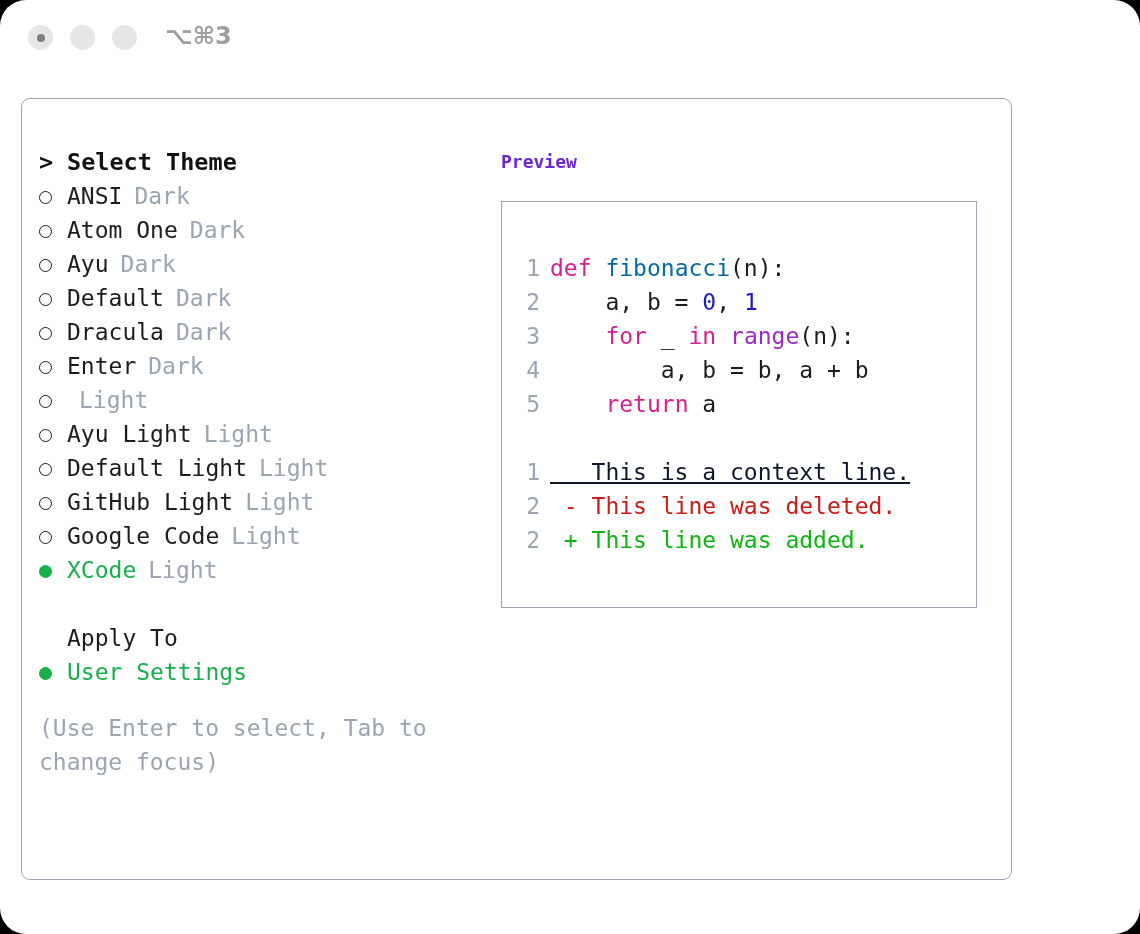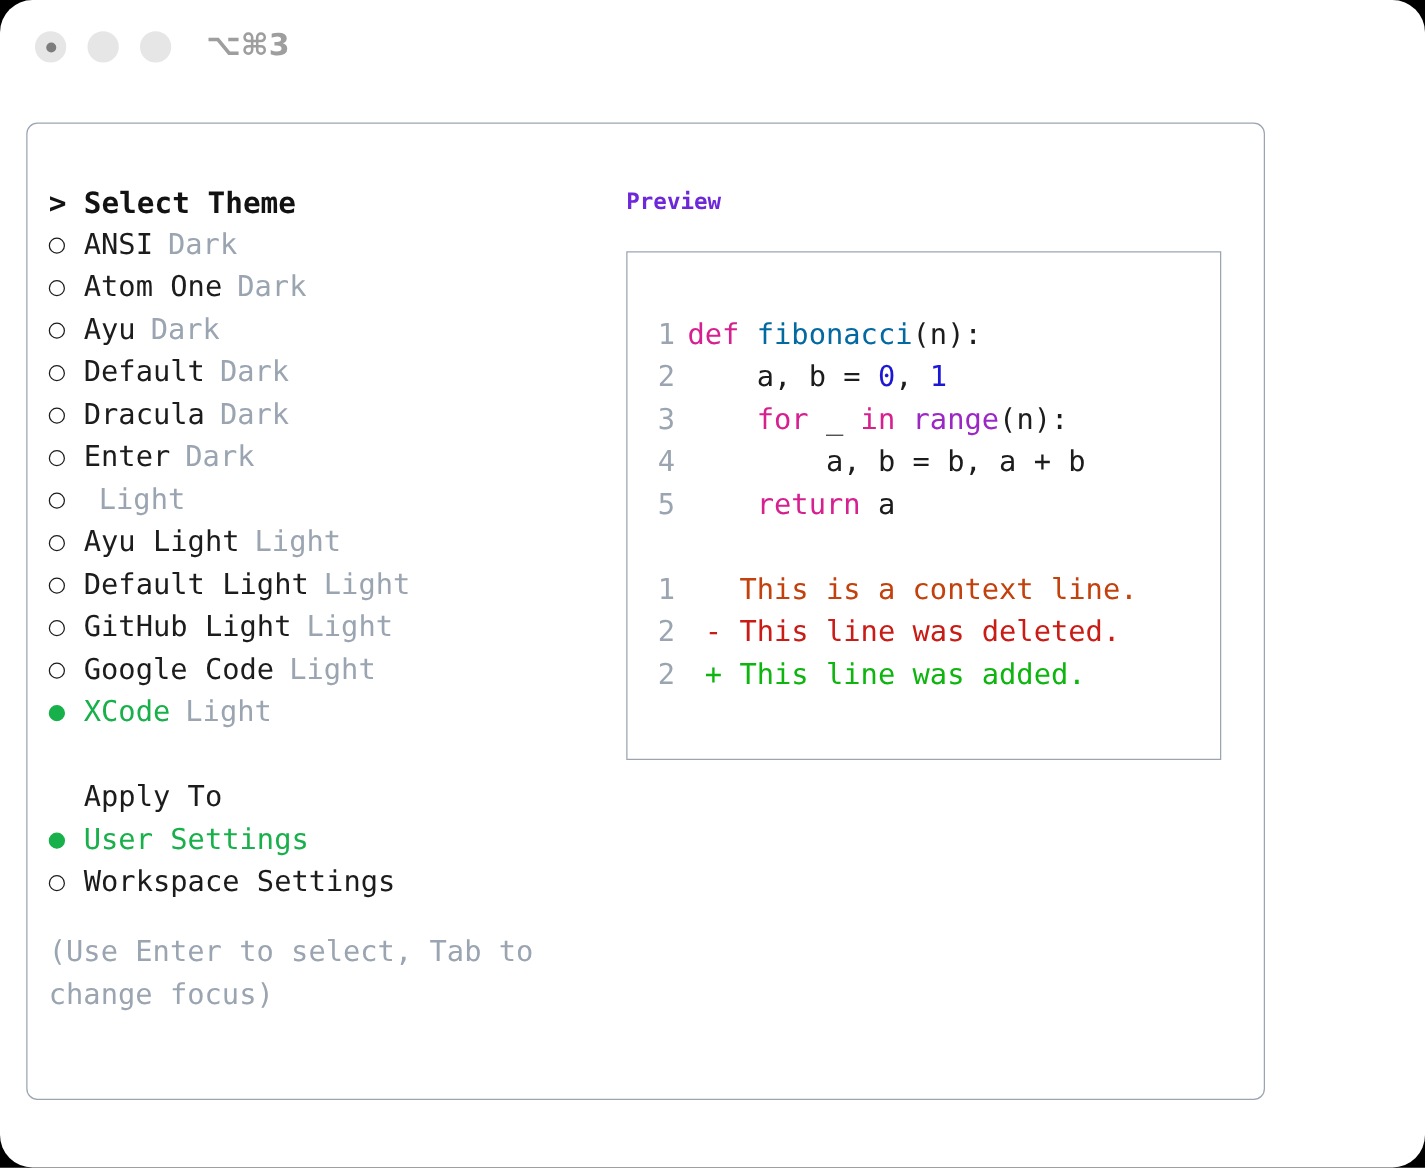--- a/index.html
+++ b/index.html
@@ -176,21 +176,21 @@
     display: inline-block;
     width: 24px;
     text-align: right;
     margin-right: 10px;
   }
   .kw   { color: #d6208f; }
   .fn   { color: #0369a1; }
   .bi   { color: #9b28c4; }
   .num  { color: #1c17d6; }
   .pl   { color: #1c1c1c; }
-  .ctx  { color: #c2410c; }
+  .ctx  { color: #0f172a; text-decoration: underline; }
   .del  { color: #c91c16; }
   .add  { color: #0fb50f; }
   .diffgap { height: 34px; }
 </style>
 </head>
 <body>
 
 <div id="app">
 
   <div class="titlebar">
@@ -226,21 +226,20 @@
         </div>
 
       <div class="spacer"></div>
 
       <div class="row">
         <span class="marker"> </span><span>Apply To</span>
       </div>
 
       <div id="apply-list">
           <div class="row"><span class="bullet-wrap"><span class="bullet filled"></span></span><span class="label sel">User Settings</span></div>
-          <div class="row"><span class="bullet-wrap"><span class="bullet"></span></span><span class="label">Workspace Settings</span></div>
         </div>
 
       <div class="hint">(Use Enter to select, Tab to change focus)</div>
     </div>
 
     <div class="right-col">
       <div class="preview-title">Preview</div>
 
       <div class="preview-box">
         <div class="code" id="code-block"><div><span class="ln">1</span><span class="kw">def </span><span class="fn">fibonacci</span><span class="pl">(n):</span></div><div><span class="ln">2</span><span class="pl">    a, b = </span><span class="num">0</span><span class="pl">, </span><span class="num">1</span></div><div><span class="ln">3</span><span class="pl">    </span><span class="kw">for</span><span class="pl"> _ </span><span class="kw">in</span><span class="pl"> </span><span class="bi">range</span><span class="pl">(n):</span></div><div><span class="ln">4</span><span class="pl">        a, b = b, a + b</span></div><div><span class="ln">5</span><span class="pl">    </span><span class="kw">return</span><span class="pl"> a</span></div><div class="diffgap"></div><div><span class="ln">1</span><span class="ctx">   This is a context line.</span></div><div><span class="ln">2</span><span class="del"> - This line was deleted.</span></div><div><span class="ln">2</span><span class="add"> + This line was added.</span></div></div>

